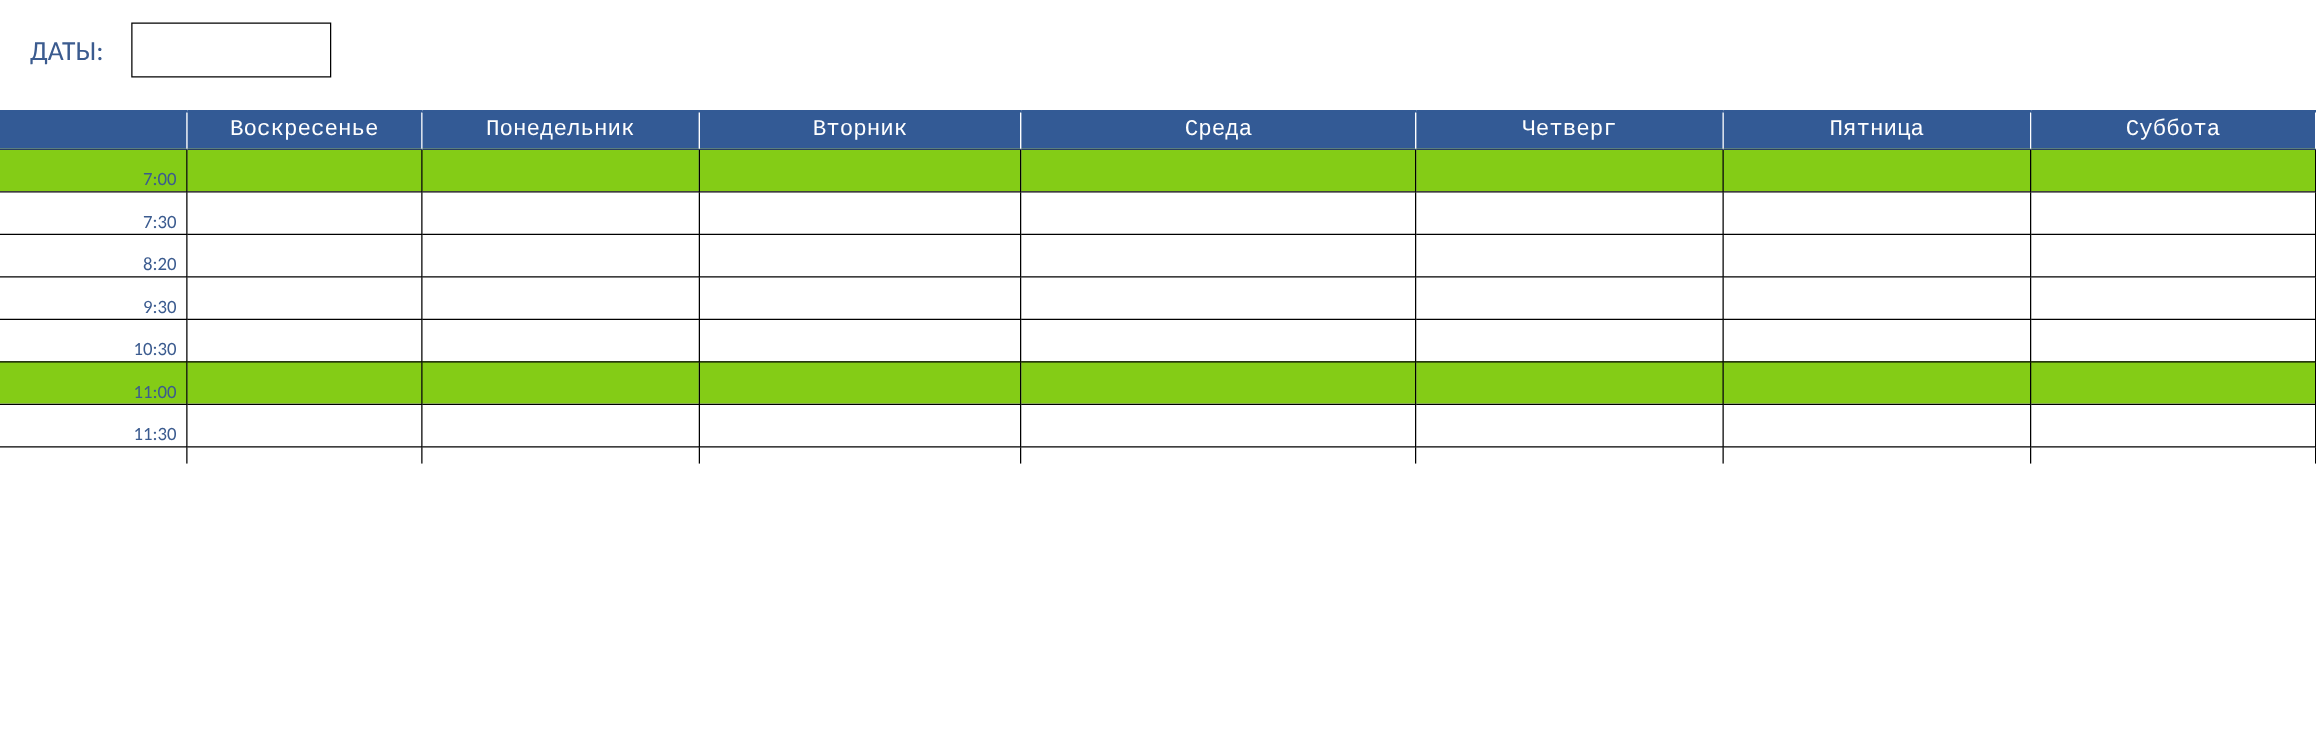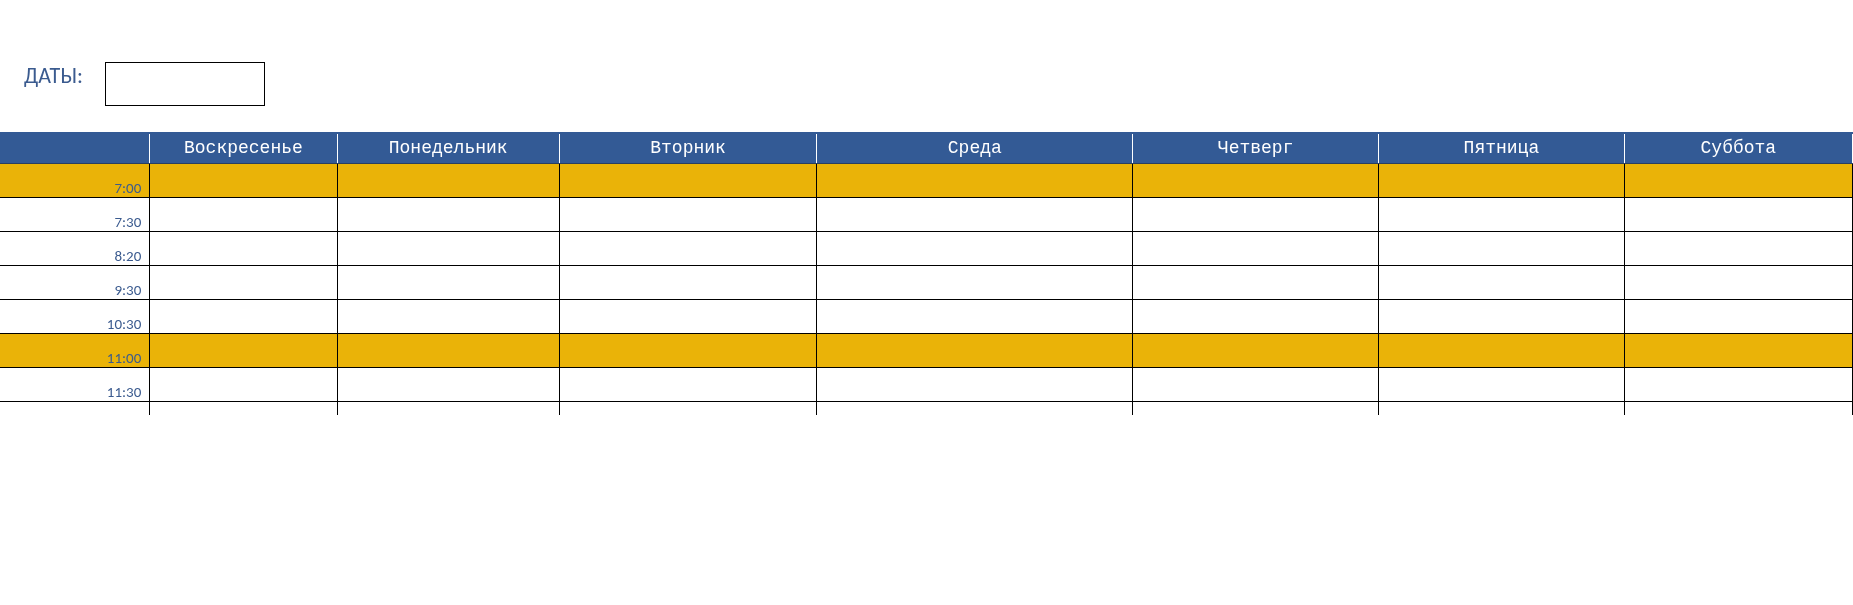--- a/index.html
+++ b/index.html
@@ -7,23 +7,22 @@
       margin: 0;
       padding: 0;
     }
     body {
       font-family: Calibri, 'Segoe UI', Arial, sans-serif;
       background: #ffffff;
       width: 1853px;
     }
     .top-section {
       display: flex;
-      align-items: flex-start;
+      align-items: center;
       padding: 18px 0 26px 24px;
-      margin-top: 44px;
     }
     .dates-label {
       color: #3b5b8f;
       font-size: 22px;
       font-weight: 400;
       margin-right: 22px;
     }
     .dates-input {
       width: 160px;
       height: 44px;
@@ -51,21 +50,21 @@
     }
     .schedule-table th.time-header {
       border-left: none;
     }
     .schedule-table td {
       height: 34px;
       border: 1px solid #000000;
       background: #ffffff;
     }
     .schedule-table tr.shaded td {
-      background: #eab308;
+      background: #84cc16;
     }
     .schedule-table td.time-cell {
       text-align: right;
       padding-right: 8px;
       color: #3b5b8f;
       font-size: 15px;
       vertical-align: bottom;
       border-left: none;
     }
     .col-time { width: 128px; }

